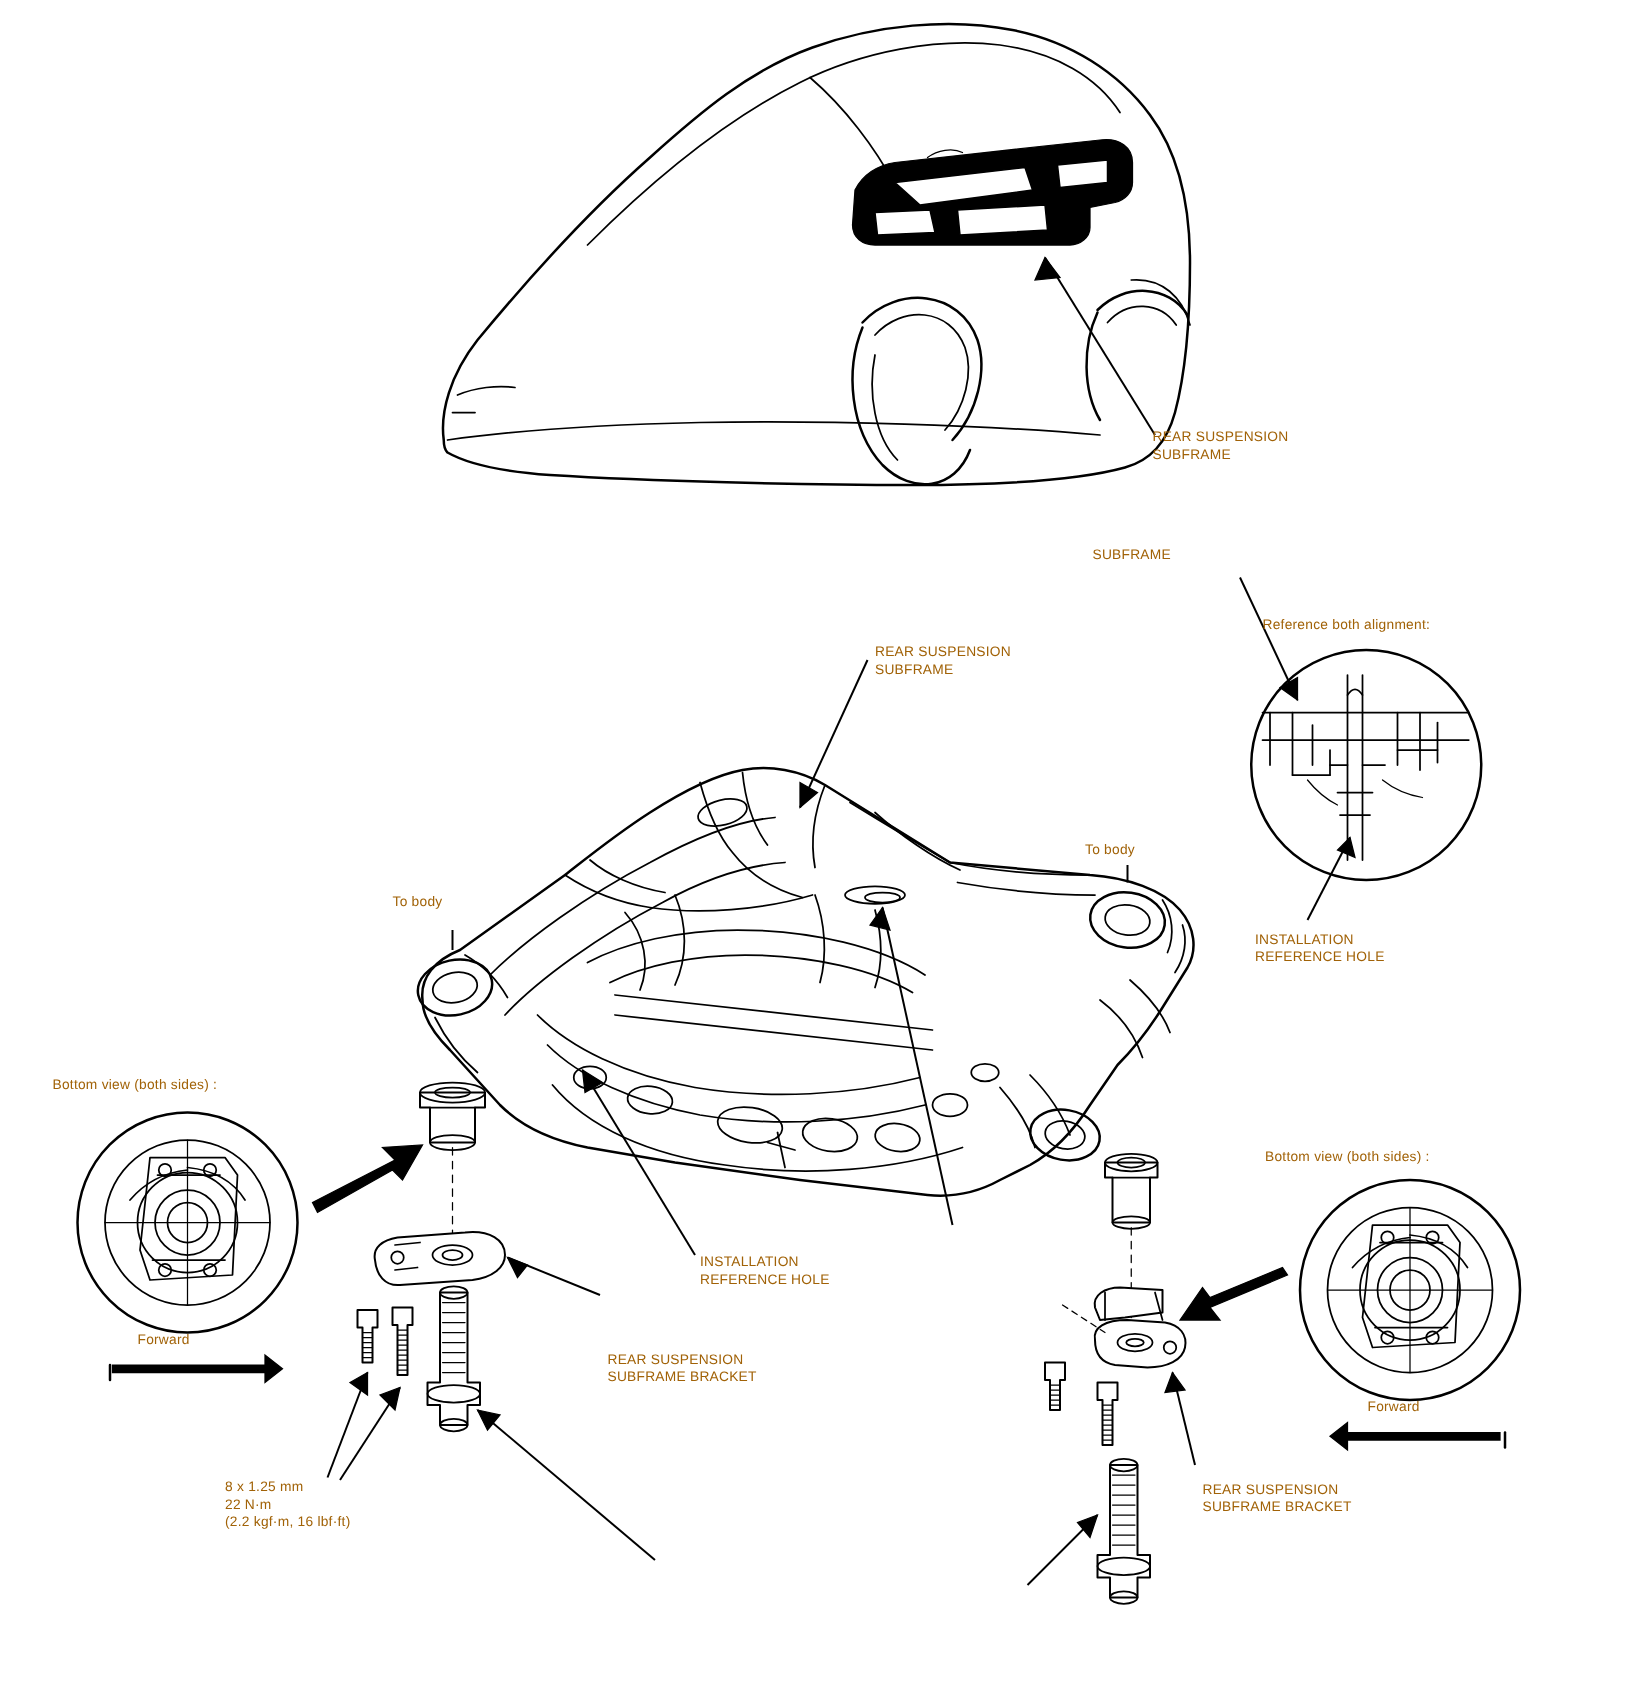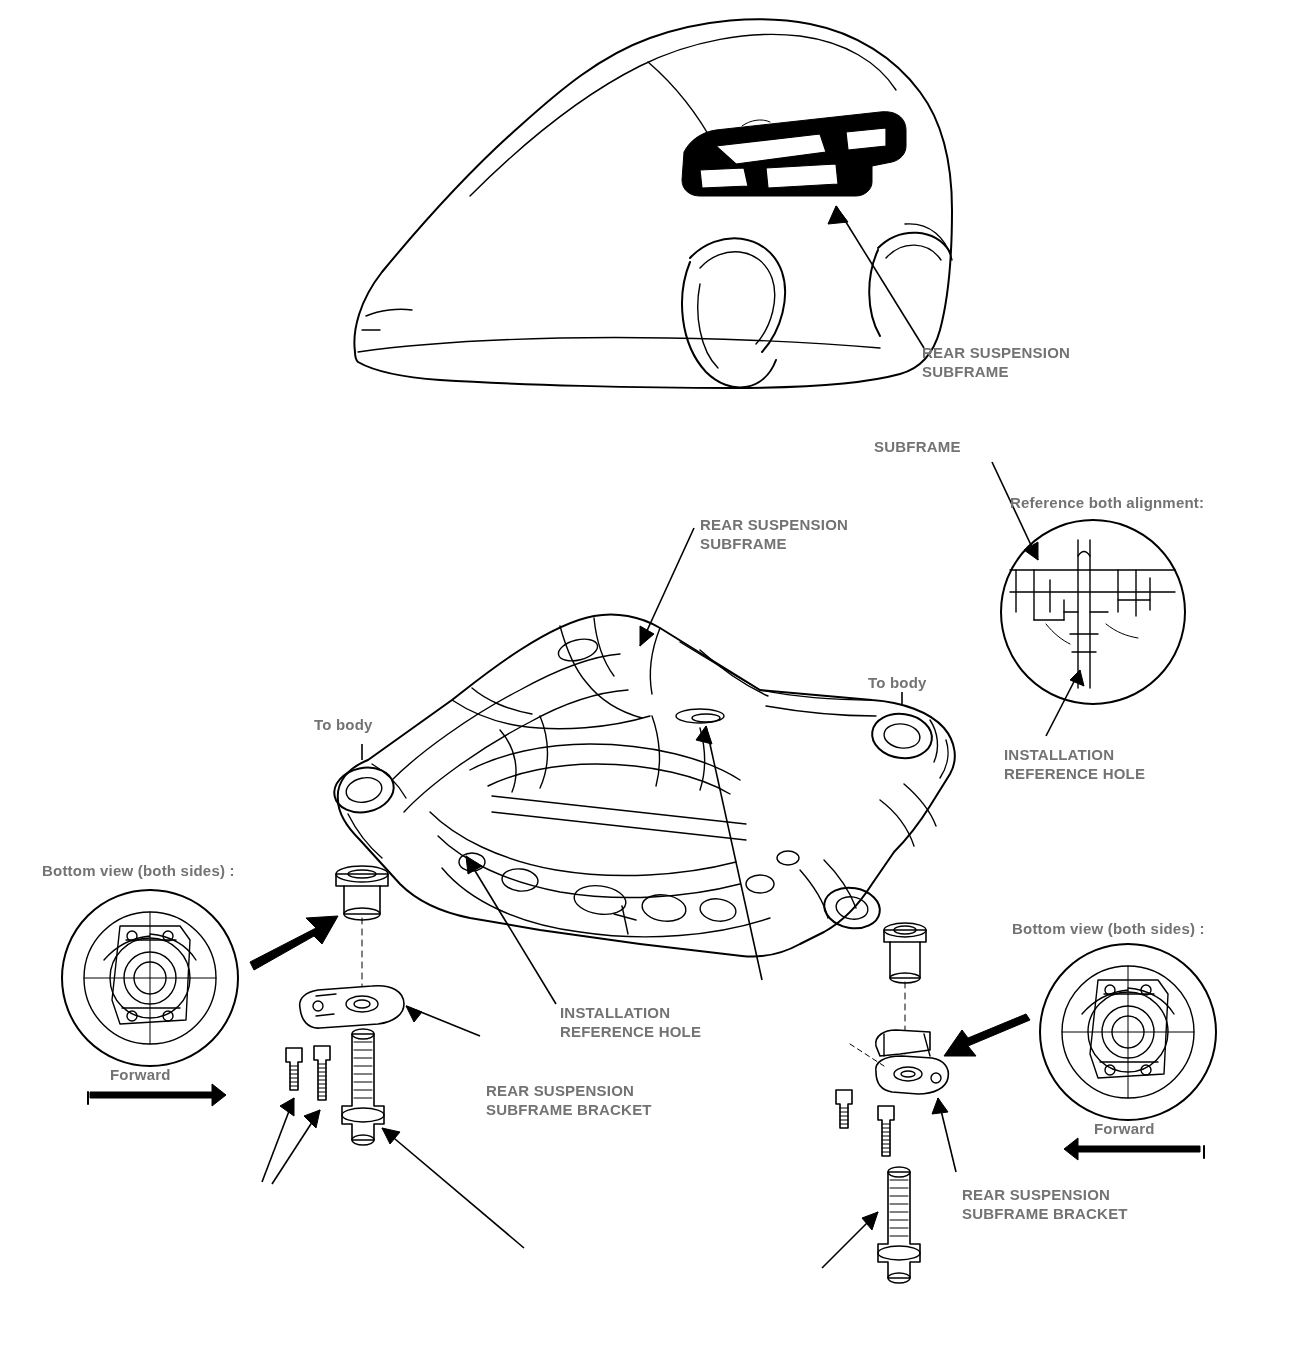--- a/index.html
+++ b/index.html
@@ -10,23 +10,23 @@
   #page {
     position: relative;
     width: 1312px;
     height: 1360px;
     background: #ffffff;
     font-family: "Liberation Sans", sans-serif;
     overflow: hidden;
   }
   .label {
     position: absolute;
-    color: #737373;
-    font-weight: bold;
-    font-size: 15px;
+    color: #a16207;
+    font-weight: normal;
+    font-size: 11px;
     line-height: 1.25;
     white-space: pre;
     letter-spacing: 0.2px;
   }
   svg.art {
     position: absolute;
     left: 0;
     top: 0;
     width: 1312px;
     height: 1360px;
@@ -429,15 +429,18 @@
   <div class="label" style="left:110px; top:1066px;">Forward</div>
 
   <div class="label" style="left:1094px; top:1120px;">Forward</div>
 
   <div class="label" style="left:486px; top:1082px;">REAR SUSPENSION
 SUBFRAME BRACKET</div>
 
   <div class="label" style="left:962px; top:1186px;">REAR SUSPENSION
 SUBFRAME BRACKET</div>
 
+  <div class="label" style="left:180px; top:1184px;">8 x 1.25 mm
+22 N·m
+(2.2 kgf·m, 16 lbf·ft)</div>
 
 
 </div>
 
 </body></html>

